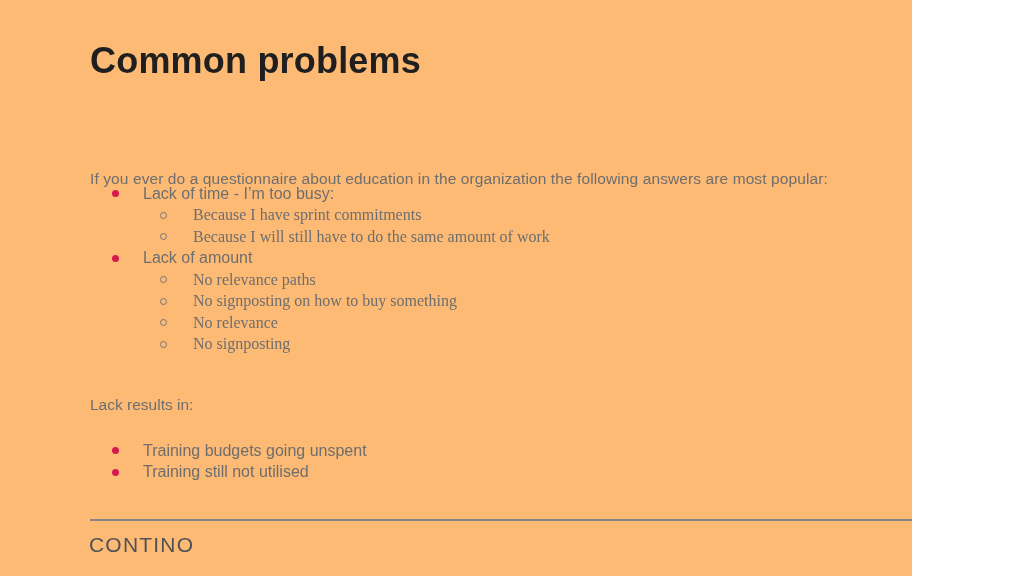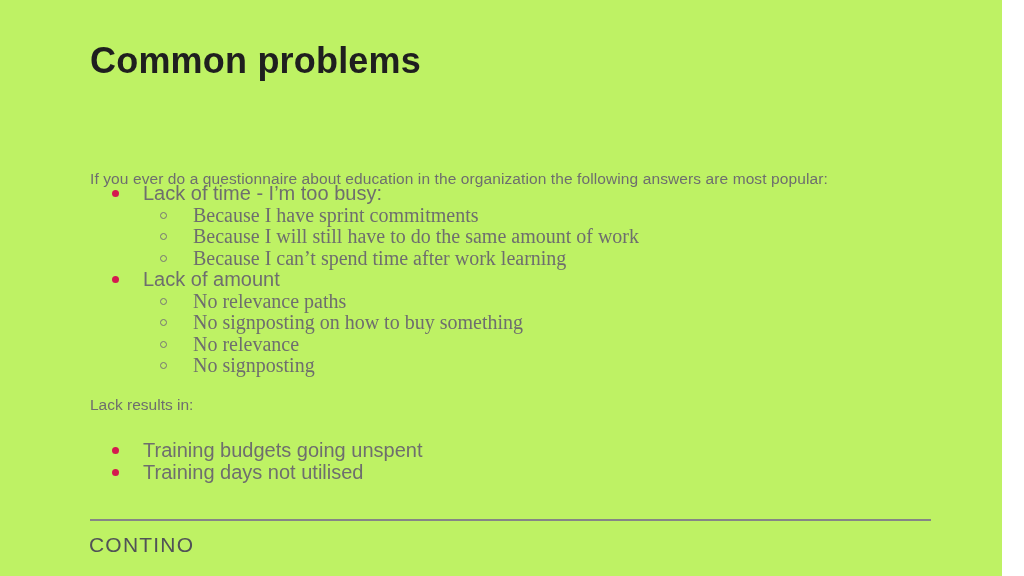--- a/index.html
+++ b/index.html
@@ -1,20 +1,20 @@
 <!DOCTYPE html>
 <html><head>
 <meta charset="utf-8">
 <style>
   html, body { margin: 0; padding: 0; background: #ffffff; }
   .slide {
     position: relative;
-    width: 1002px;
+    width: 912px;
     height: 576px;
-    background: #bef264;
+    background: #fdba74;
     overflow: hidden;
     font-family: "Liberation Sans", sans-serif;
   }
   .title {
     position: absolute;
     left: 90px;
     top: 40px;
     font-size: 36px;
     font-weight: 700;
     color: #1f1f1f;
@@ -29,21 +29,21 @@
     letter-spacing: 0.1px;
     margin-top: 31px;
   }
   .list { position: absolute; left: 90px; }
   .problems-list { top: 183px; }
   .results-list { top: 440px; text-align: center; }
   .row {
     display: flex;
     align-items: center;
     height: 21.5px;
-    font-size: 20px;
+    font-size: 16px;
     color: #6e6e6e;
     white-space: nowrap;
   }
   .marker-dot {
     flex: 0 0 auto;
     width: 7px;
     height: 7px;
     border-radius: 50%;
     background: #d41a4f;
     margin-left: 22px;
@@ -101,24 +101,20 @@
     </div>
     <div class="row">
       <span class="marker-circle"></span>
       <span class="txt-l2">Because I have sprint commitments</span>
     </div>
     <div class="row">
       <span class="marker-circle"></span>
       <span class="txt-l2">Because I will still have to do the same amount of work</span>
     </div>
     <div class="row">
-      <span class="marker-circle"></span>
-      <span class="txt-l2">Because I can’t spend time after work learning</span>
-    </div>
-    <div class="row">
       <span class="marker-dot"></span>
       <span class="txt-l1">Lack of amount</span>
     </div>
     <div class="row">
       <span class="marker-circle"></span>
       <span class="txt-l2">No relevance paths</span>
     </div>
     <div class="row">
       <span class="marker-circle"></span>
       <span class="txt-l2">No signposting on how to buy something</span>
@@ -135,21 +131,21 @@
 
   <div class="results-intro">Lack results in:</div>
 
   <div class="list results-list">
     <div class="row">
       <span class="marker-dot"></span>
       <span class="txt-l1">Training budgets going unspent</span>
     </div>
     <div class="row">
       <span class="marker-dot"></span>
-      <span class="txt-l1">Training days not utilised</span>
+      <span class="txt-l1">Training still not utilised</span>
     </div>
   </div>
 
   <div class="divider"></div>
 
   <div class="logo">CONTINO</div>
 
 </div>
 
 </body></html>

